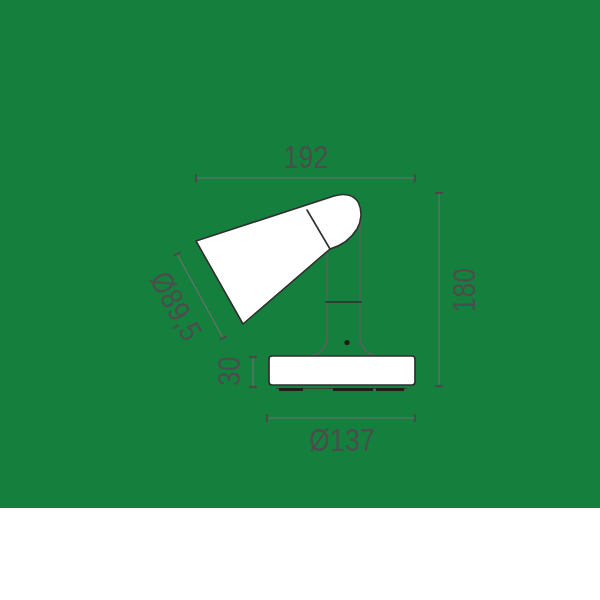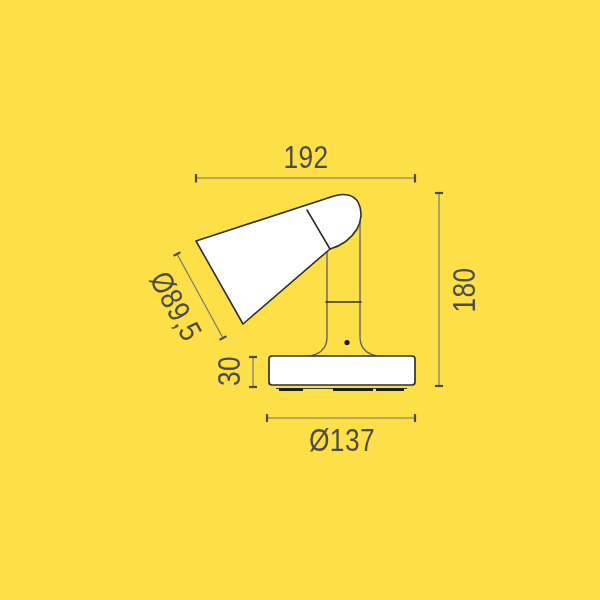--- a/index.html
+++ b/index.html
@@ -7,22 +7,22 @@
     padding: 0;
     background: #ffffff;
     width: 600px;
     height: 600px;
     overflow: hidden;
     font-family: "Liberation Sans", sans-serif;
   }
   .canvas-wrap {
     position: relative;
     width: 600px;
-    height: 600px;
-    background: #fde047;
+    height: 508px;
+    background: #15803d;
     text-decoration: underline;
   }
   svg { display: block; }
   .outline       { fill: #ffffff; stroke: #2f2f2f; stroke-width: 1.6; stroke-linejoin: round; }
   .edge          { fill: none;    stroke: #2f2f2f; stroke-width: 1.6; stroke-linecap: round; }
   .stem          { fill: none;    stroke: #5f5f5f; stroke-width: 1.3; stroke-linecap: round; }
   .base-outline  { fill: #ffffff; stroke: #2f2f2f; stroke-width: 1.7; }
   .foot-line     { fill: none;    stroke: #3c3c3c; stroke-width: 1; }
   .foot-pad      { fill: none;    stroke: #1e1e1e; stroke-width: 3; }
   .dim-line      { fill: none;    stroke: #707070; stroke-width: 1.1; }

